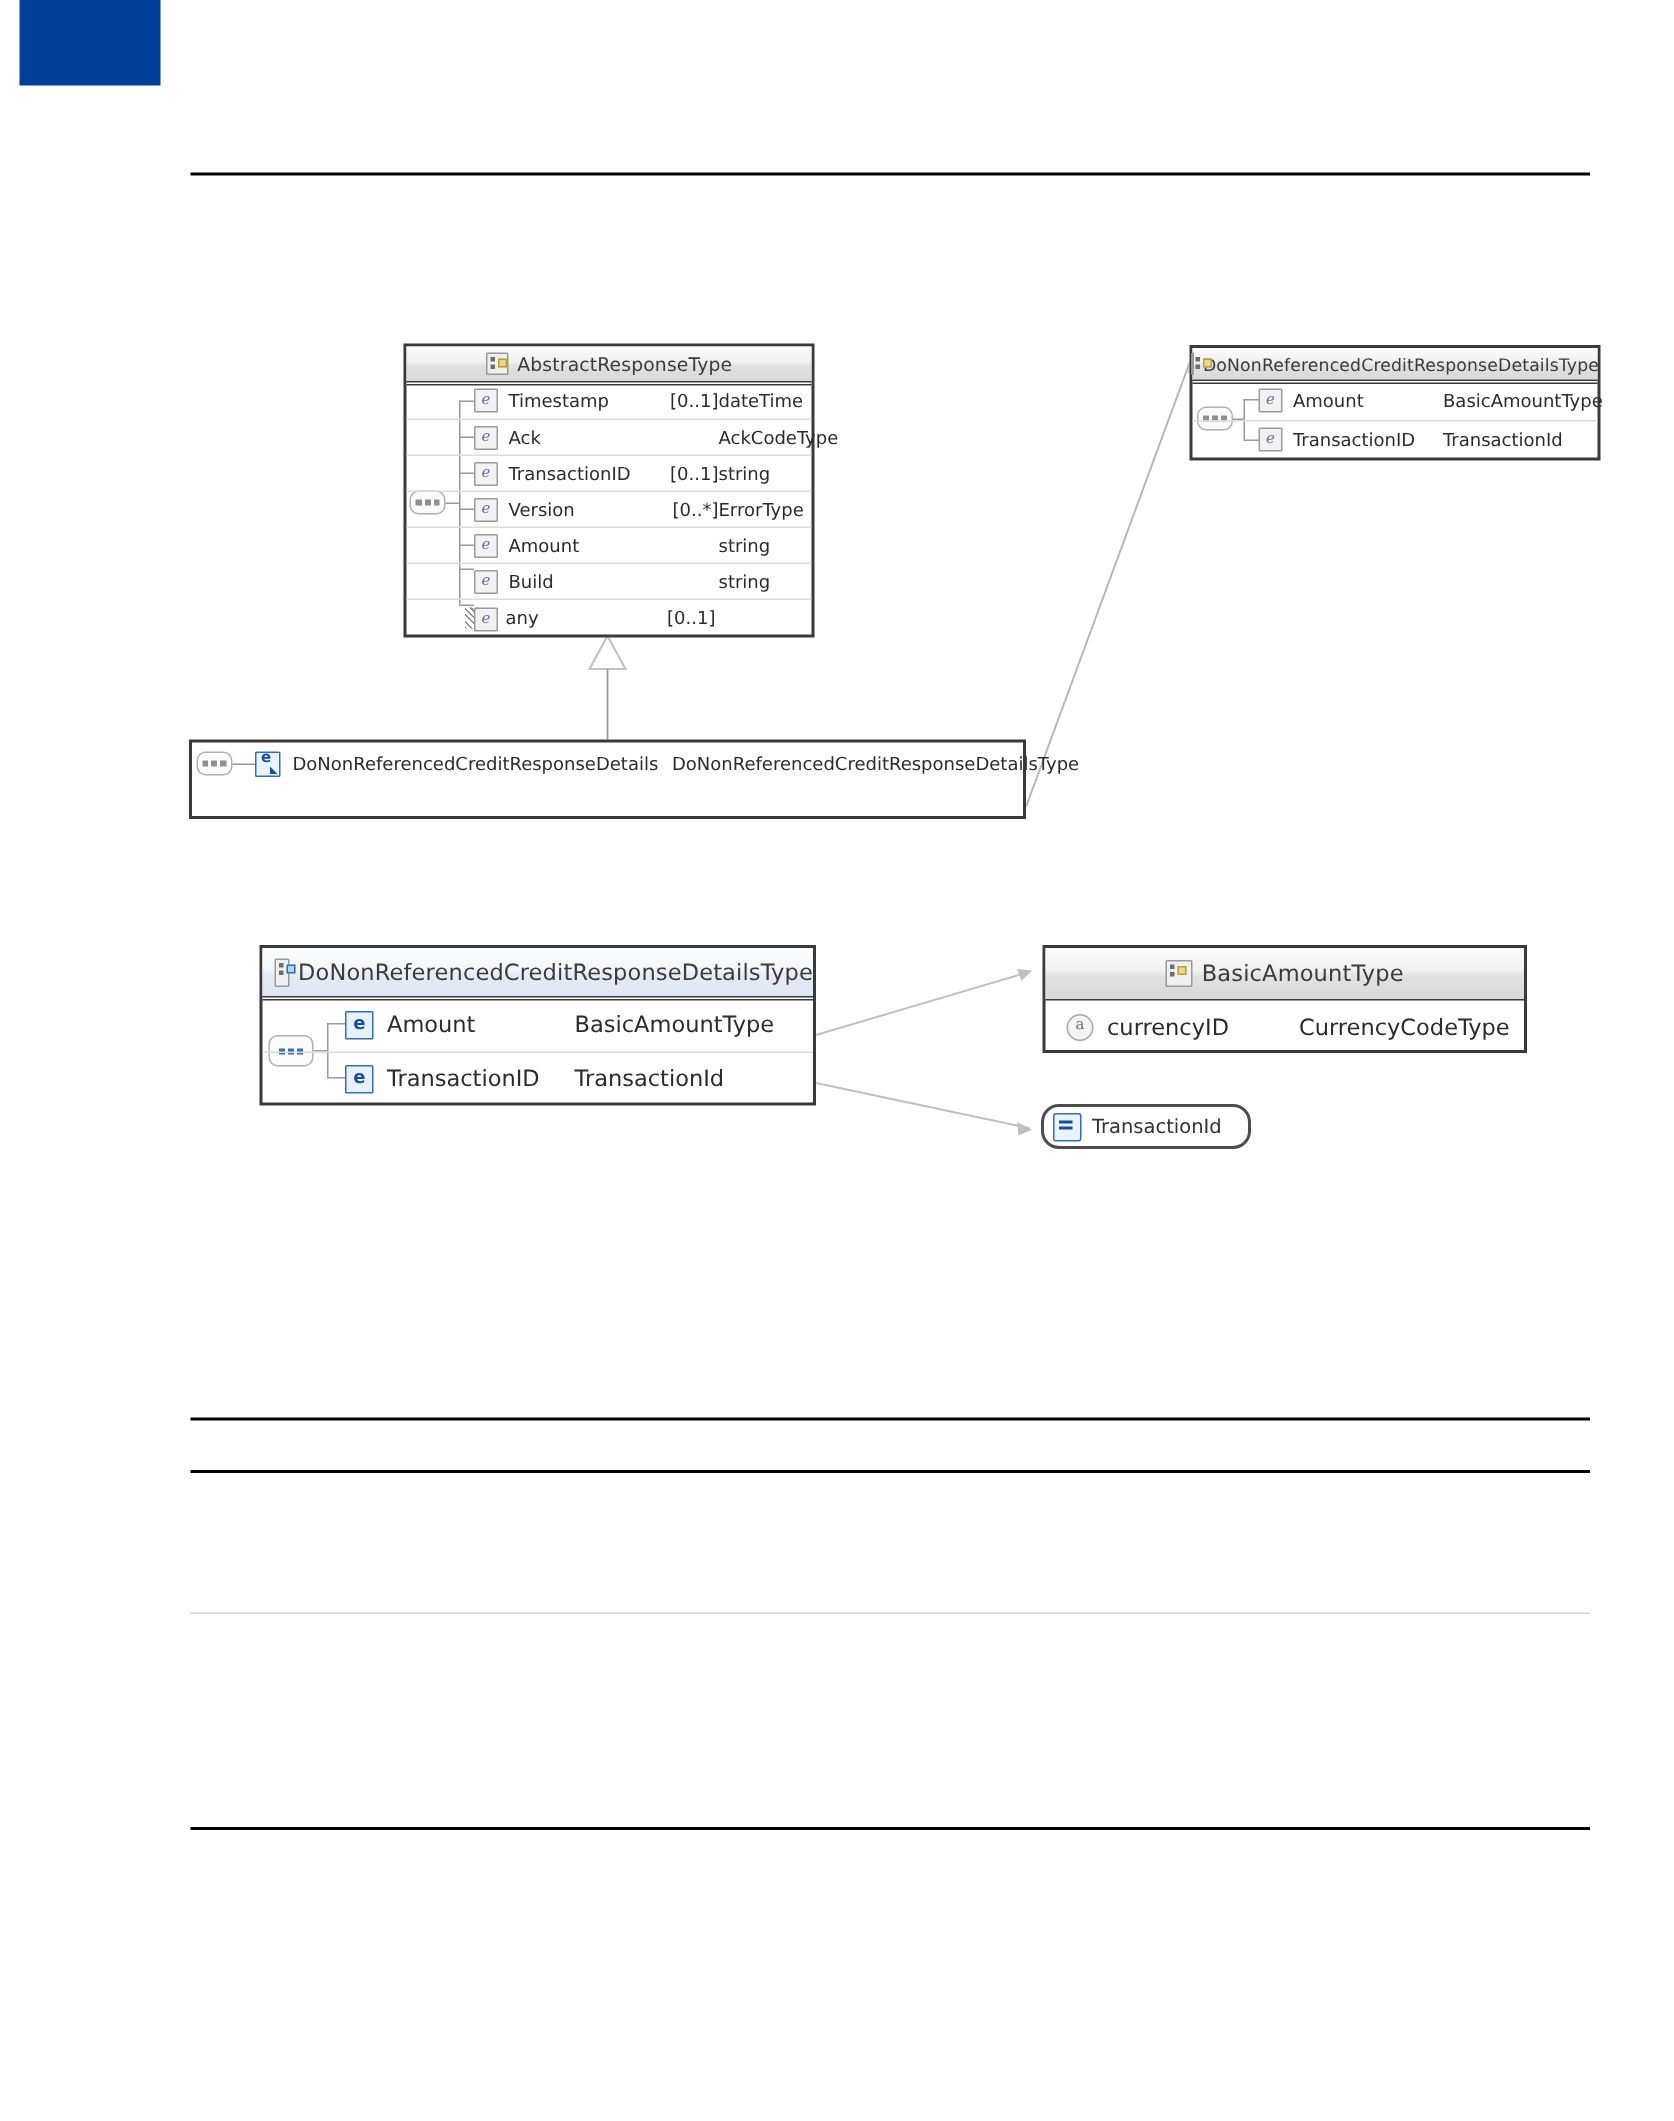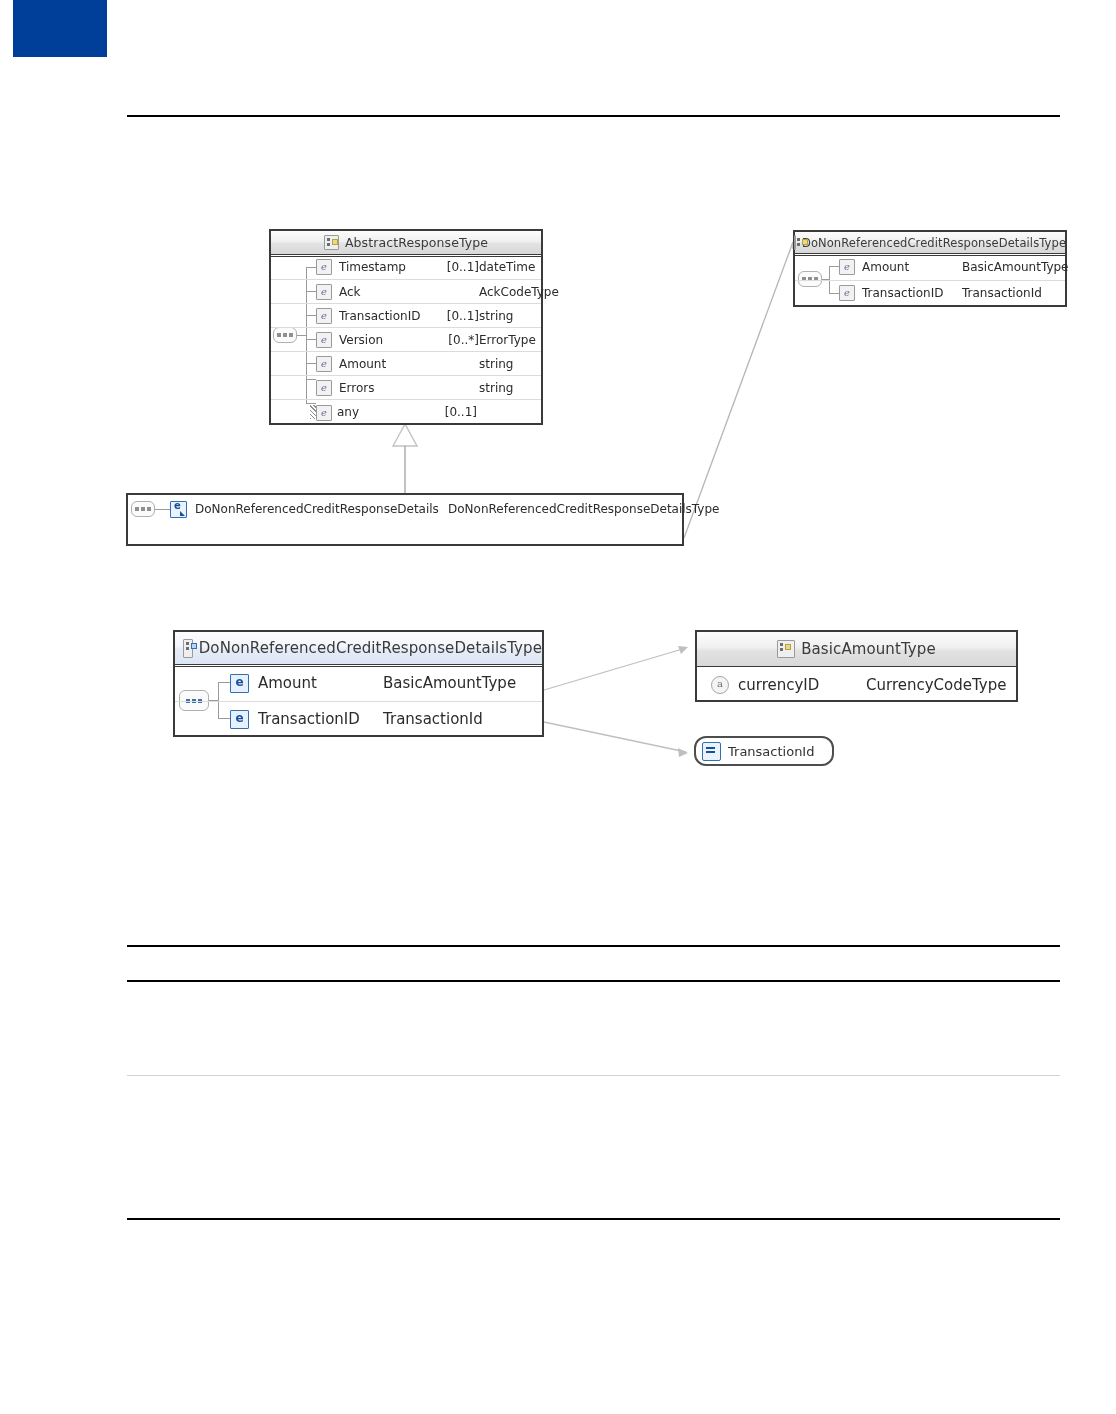--- a/index.html
+++ b/index.html
@@ -341,21 +341,21 @@
 
       <div class="row" style="height:24px; padding-left:45px;">
         <span class="ico ico-e r-icon">e</span>
         <span class="r-name" style="width:96px; margin-left:7px;">Amount</span>
         <span class="r-card" style="width:44px;"></span>
         <span class="r-type">string</span>
       </div>
 
       <div class="row" style="height:24px; padding-left:45px;">
         <span class="ico ico-e r-icon">e</span>
-        <span class="r-name" style="width:96px; margin-left:7px;">Errors</span>
+        <span class="r-name" style="width:96px; margin-left:7px;">Build</span>
         <span class="r-card" style="width:44px;"></span>
         <span class="r-type">string</span>
       </div>
 
       <div class="row" style="height:24px; padding-left:39px;">
         <span class="ico ico-any r-icon">
           <span class="hatch"></span>
             <span class="ebox">e</span>
         </span>
         <span class="r-name" style="width:96px; margin-left:7px;">any</span>

